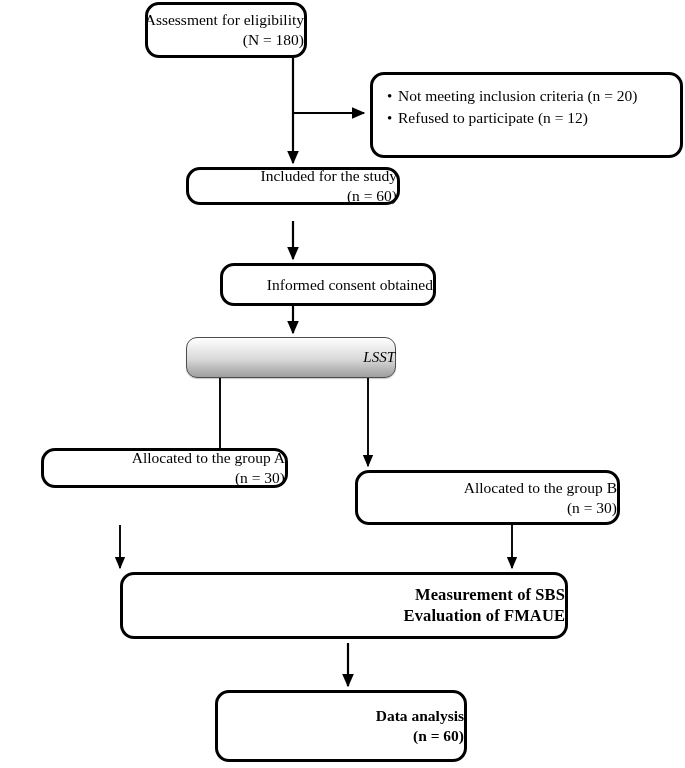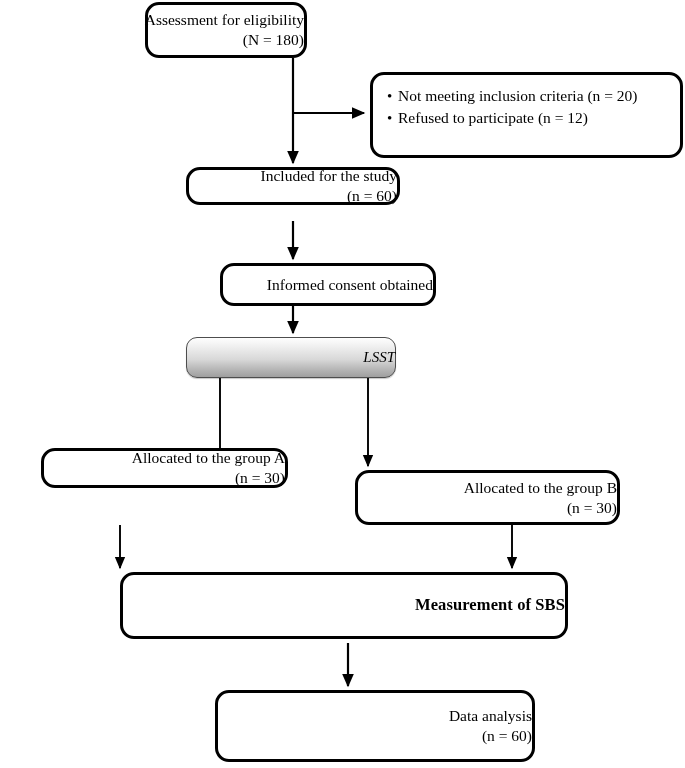--- a/index.html
+++ b/index.html
@@ -79,21 +79,21 @@
 
   
   #node-assessment   { left: 145px; top: 2px;   width: 162px; height: 56px; }
   #node-exclusions   { left: 370px; top: 72px;  width: 313px; height: 86px; }
   #node-included     { left: 186px; top: 167px; width: 214px; height: 38px; }
   #node-consent      { left: 188px; top: 263px; width: 216px; height: 43px; margin-left: 32px; }
   #node-lsst         { left: 186px; top: 337px; width: 210px; height: 41px; }
   #node-group-a      { left: 1px;   top: 448px; width: 247px; height: 40px; margin-left: 40px; }
   #node-group-b      { left: 355px; top: 470px; width: 265px; height: 55px; }
   #node-measurement  { left: 108px; top: 572px; width: 448px; height: 67px; margin-left: 12px; }
-  #node-analysis     { left: 215px; top: 690px; width: 320px; height: 72px; }
+  #node-analysis     { left: 215px; top: 690px; width: 252px; height: 72px; font-weight: bold; }
 </style>
 </head>
 <body>
 
 <div id="canvas">
 
   <svg class="connectors" viewBox="0 0 685 768" xmlns="http://www.w3.org/2000/svg">
     <defs>
       <marker id="arrowhead" markerWidth="7" markerHeight="7" refX="5.6" refY="3" orient="auto" markerUnits="strokeWidth">
         <path d="M0,0.3 L6.2,3 L0,5.7 z" fill="#000000"></path>
@@ -156,20 +156,21 @@
     <span class="line">(n = 30)</span>
   </div>
 
   <div class="node" id="node-group-b">
     <span class="line">Allocated to the group B</span>
     <span class="line">(n = 30)</span>
   </div>
 
   <div class="node bold" id="node-measurement">
     <span class="line">Measurement of SBS</span>
+    <span class="line">Evaluation of FMAUE</span>
   </div>
 
   <div class="node" id="node-analysis">
     <span class="line">Data analysis</span>
     <span class="line">(n = 60)</span>
   </div>
 
 </div>
 
 </body></html>

